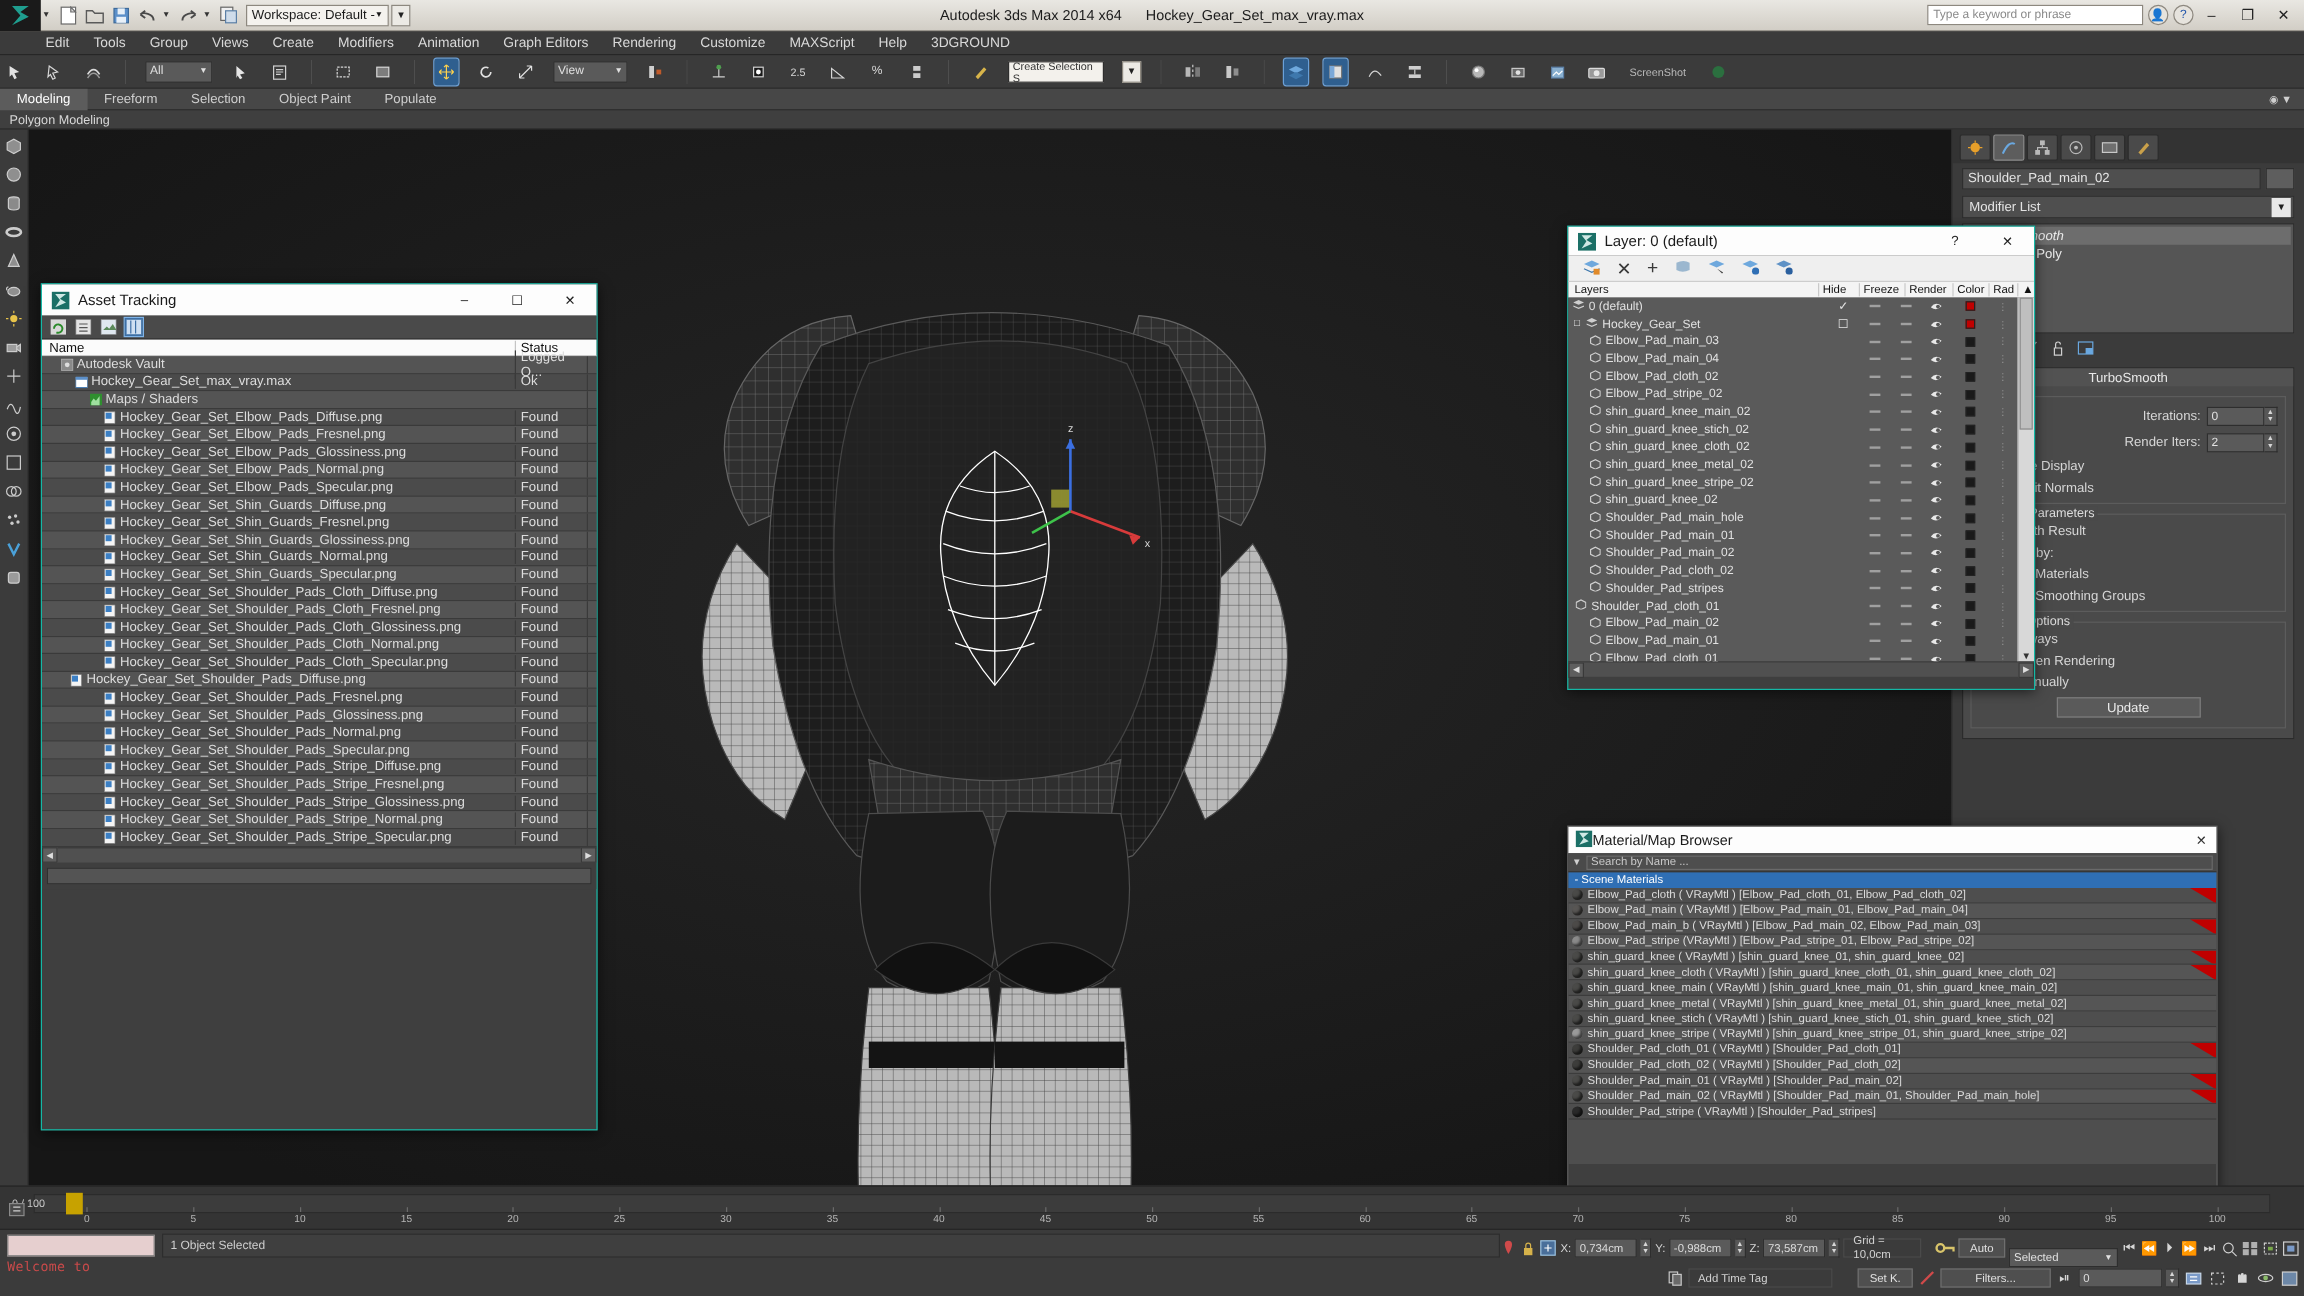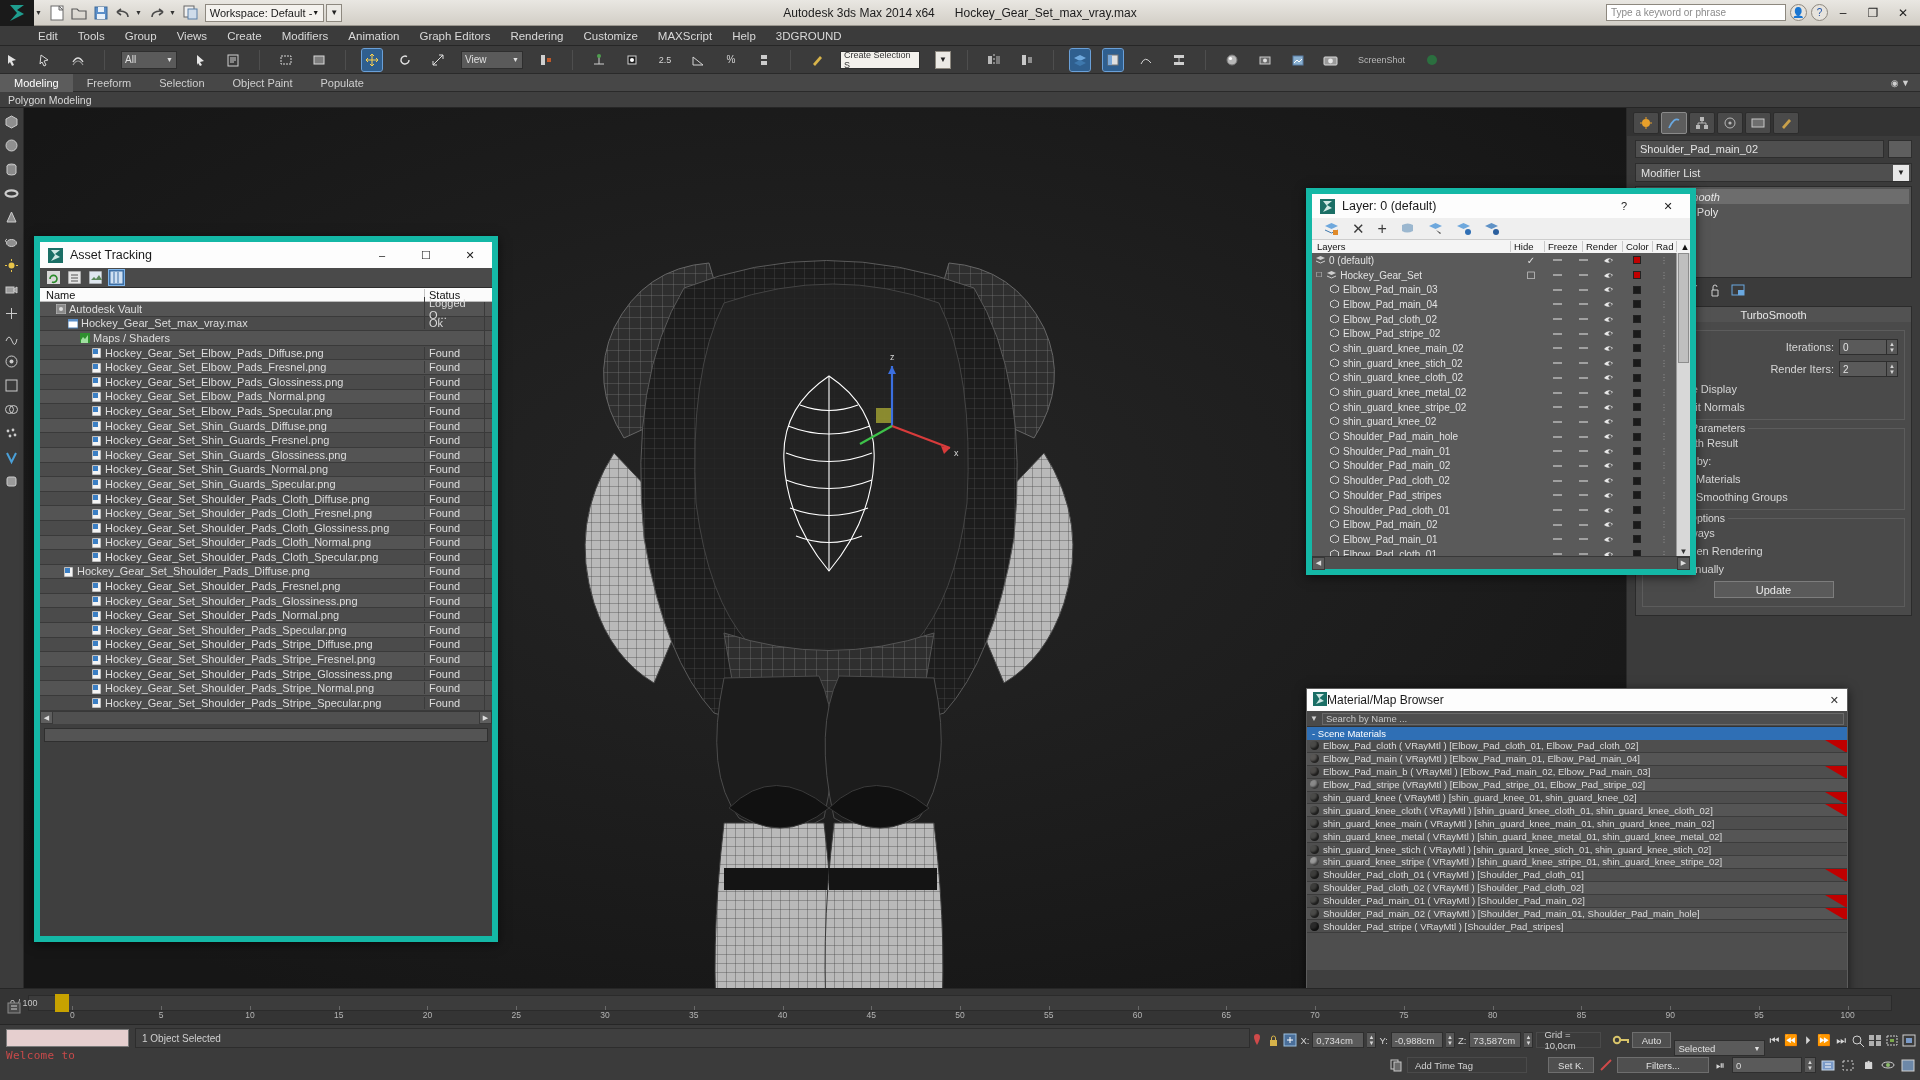--- a/index.html
+++ b/index.html
@@ -103,21 +103,21 @@
              display:flex; flex-direction:column; align-items:center; justify-content:center; font-size:6px; line-height:6px;}
   .chk { width:11px; height:11px; background:#4a4a4a; border:1px solid #8f8f8f; display:inline-flex;
          align-items:center; justify-content:center; font-size:9px; color:#e8e8e8; margin-right:6px; }
   .rad { width:10px; height:10px; border-radius:50%; background:#4a4a4a; border:1px solid #9a9a9a;
          display:inline-flex; align-items:center; justify-content:center; margin-right:7px; }
   .rad i { width:4px; height:4px; border-radius:50%; background:#e8e8e8; display:block; }
   .ubtn { margin:4px auto 2px auto; width:120px; height:17px; background:#5a5a5a; border:1px solid #7d7d7d;
           display:flex; align-items:center; justify-content:center; font-size:11px; color:#eaeaea; }
 
   
-  .win { position:absolute; background:#3f3f3f; border:6px solid #14b8a6; box-shadow:0 2px 10px rgba(0,0,0,.6); }
+  .win { position:absolute; background:#3f3f3f; border:1px solid #14b8a6; box-shadow:0 2px 10px rgba(0,0,0,.6); }
   .win-title { height:26px; background:#fdfdfd; display:flex; align-items:center; padding-left:8px; color:#1a1a1a; font-size:12.5px;}
   .win-title .wt-ico { width:15px; height:15px; margin-right:7px; }
   .win-ctrl { margin-left:auto; display:flex; }
   .win-ctrl div { width:44px; height:26px; display:flex; align-items:center; justify-content:center; font-size:11px; color:#222; }
   .win-menu { height:20px; background:#fdfdfd; display:flex; align-items:center; padding-left:8px; gap:14px;
               font-size:11.5px; color:#1a1a1a; border-bottom:1px solid #d6d6d6; }
   .at-tools { height:20px; background:#4a4a4a; display:flex; align-items:center; gap:6px; padding:2px 6px;
               border-bottom:1px solid #2d2d2d; }
   .at-tb { width:15px; height:15px; display:flex; align-items:center; justify-content:center; }
   .at-tb.sel { background:#3d6fa5; outline:1px solid #7fb4e8; }
@@ -1681,21 +1681,21 @@
                 <path d="M1 5 q4 -5 9 -1 q-4 5 -9 1 Z" fill="#e8e8e8"></path>
                 <circle cx="7" cy="4.5" r="1.6" fill="#555"></circle>
               </svg>
             </div>
             <div class="cc" style="width:30px">
               <span class="swatch" style="background:#1a1a1a"></span>
             </div>
             <div class="cc" style="width:24px;font-size:8px">⋮</div>
           </div>
           <div class="lay-row">
-            <div class="nm" style="padding-left:18px">
+            <div class="nm" style="padding-left:6px">
               <span><svg width="9" height="9">
                   <path d="M0.5 3 L4.5 1 L8.5 3 V7 L4.5 9 L0.5 7 Z" fill="none" stroke="#cfcfcf"></path>
                 </svg></span>
               <span>Shoulder_Pad_cloth_01</span>
             </div>
             <div class="sel-col"></div>
             <div class="cc">
               <span class="dash"></span>
             </div>
             <div class="cc">

